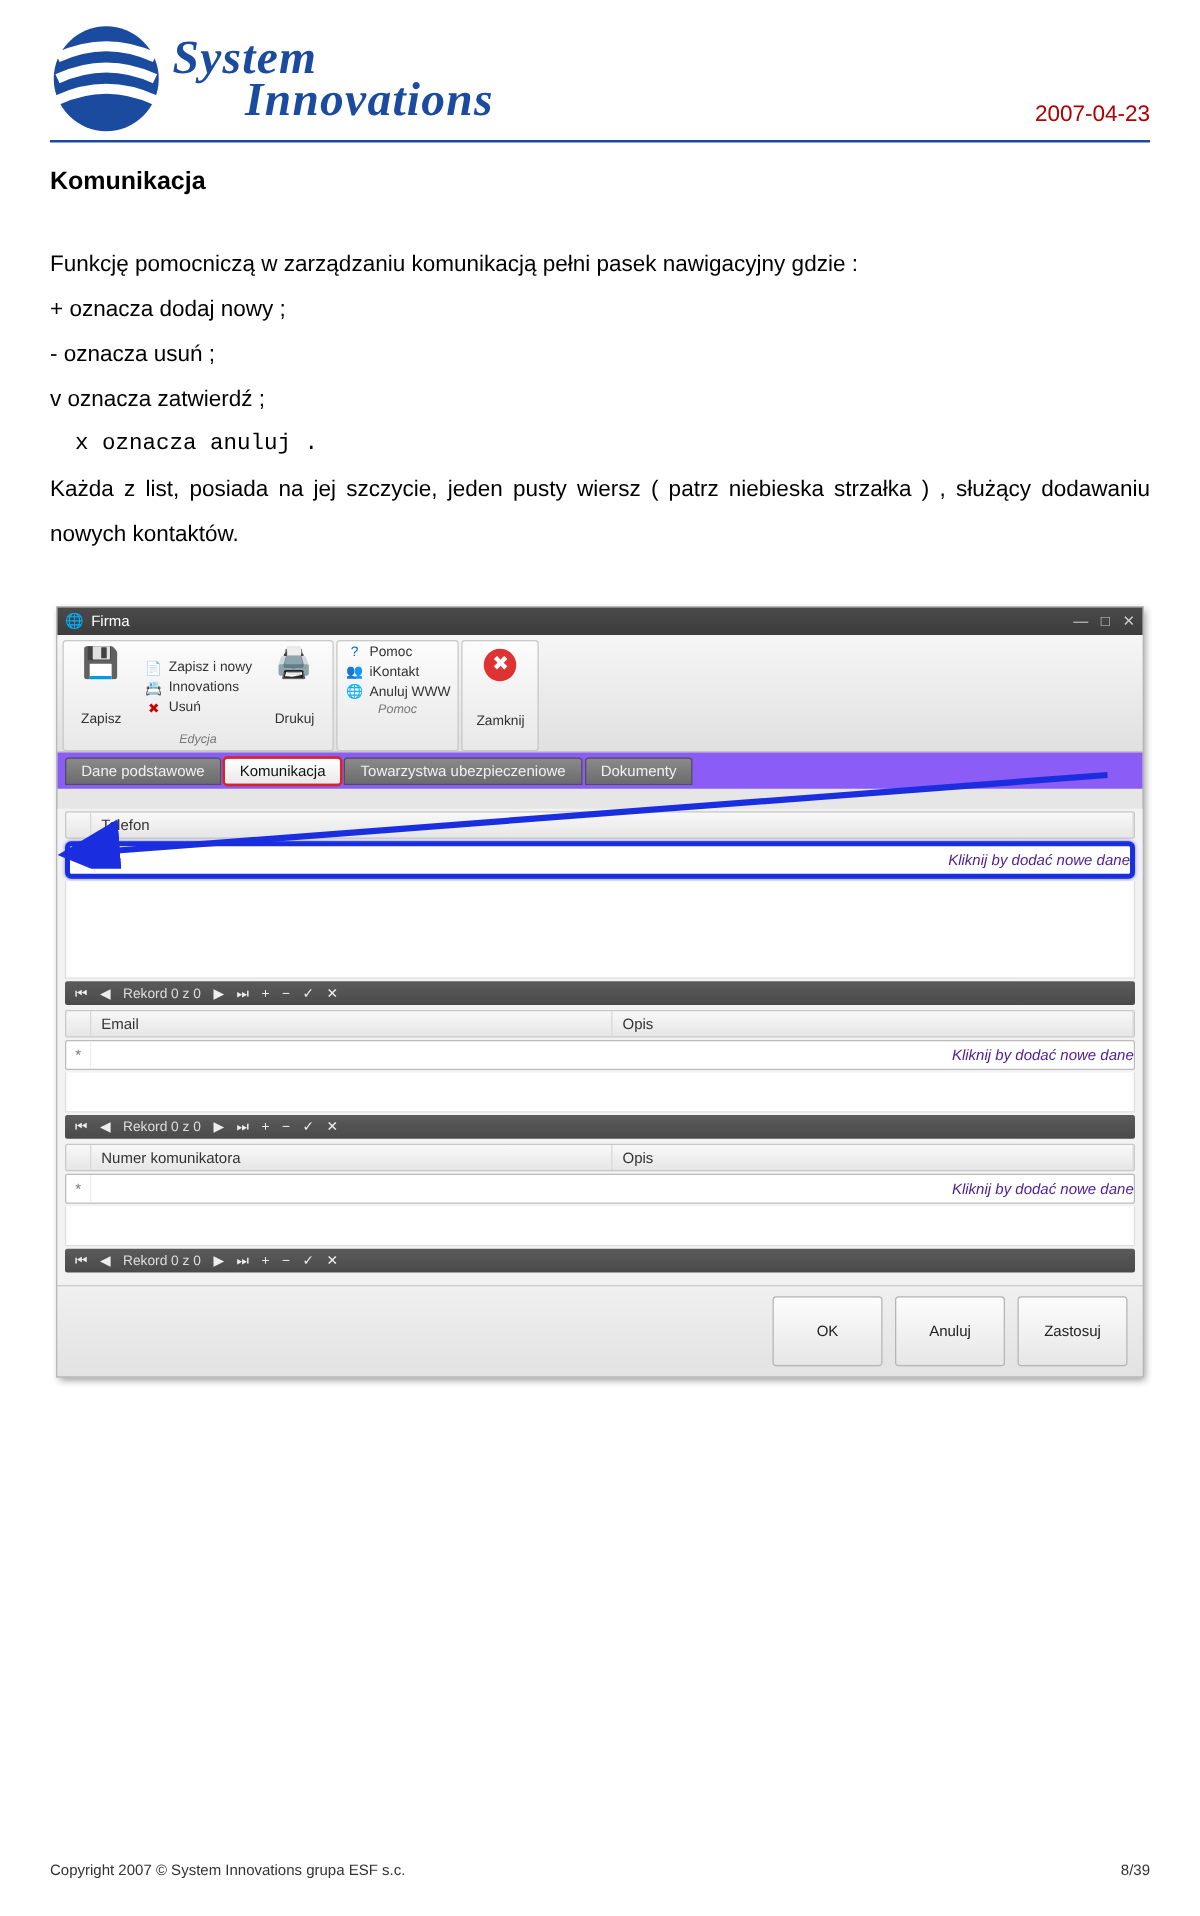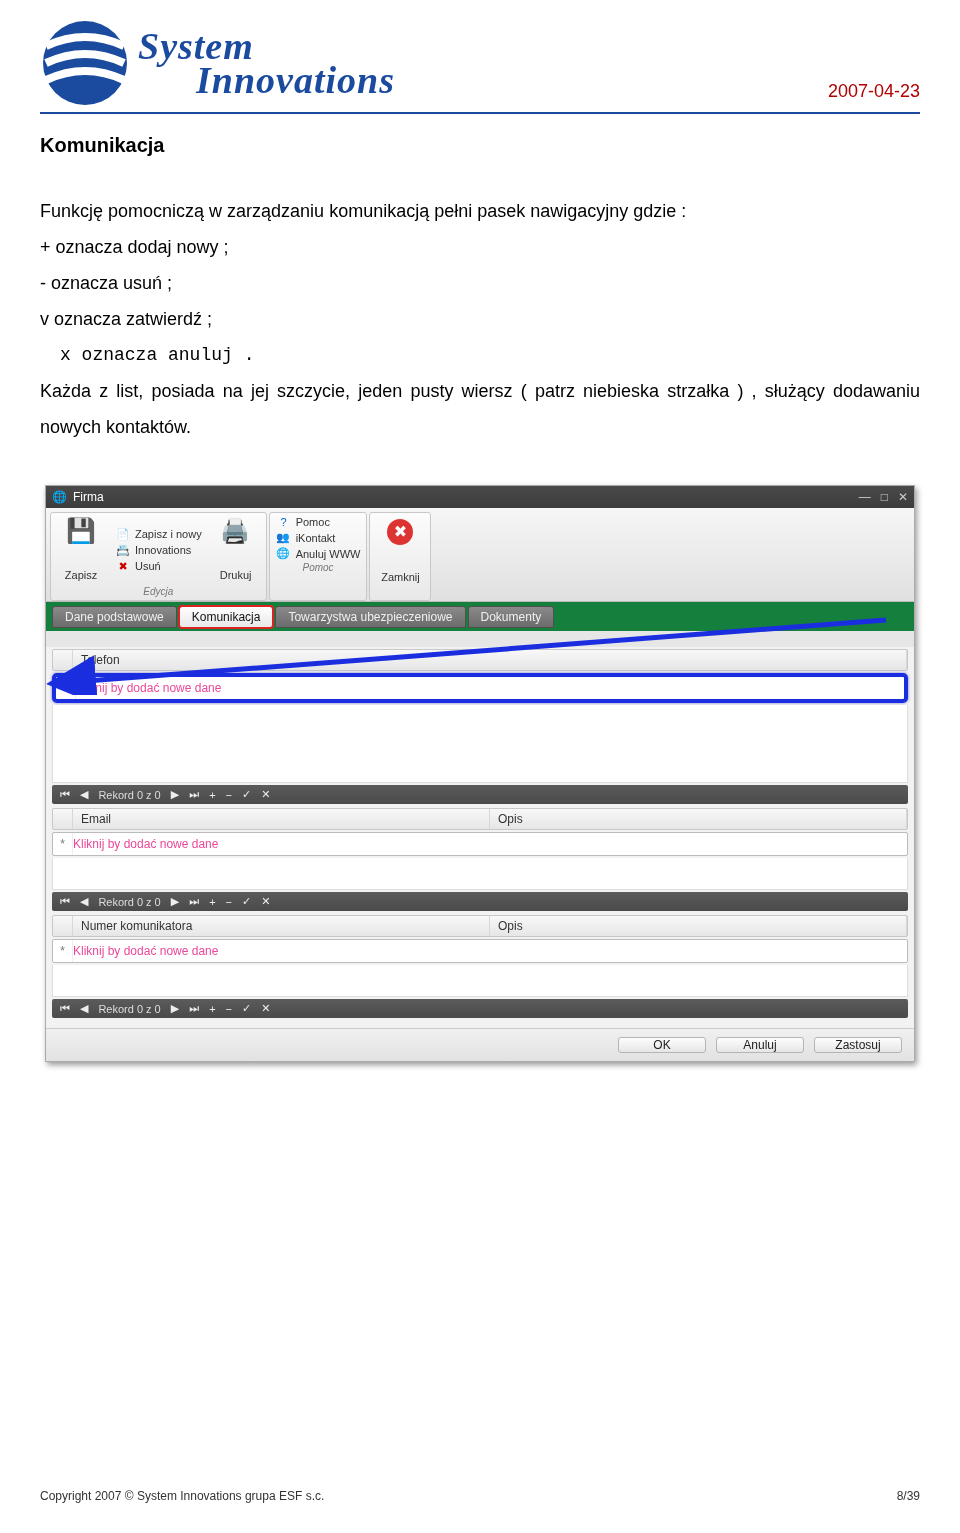--- a/index.html
+++ b/index.html
@@ -145,21 +145,21 @@
     display: flex;
     align-items: center;
     gap: 4px;
     padding: 1px 4px;
     font-size: 11px;
     color: #333;
     white-space: nowrap;
   }
   .mini-btn .micon { width: 16px; text-align: center; }
   .tabs-strip {
-    background: #15803d;
+    background: #8b5cf6;
     padding: 4px 6px 3px 6px;
     display: flex;
     gap: 2px;
   }
   .tab {
     padding: 3px 12px;
     font-size: 12px;
     color: #f0f0f0;
     background: linear-gradient(#8a8a8a,#6b6b6b);
     border: 1px solid #4f4f4f;
@@ -209,24 +209,25 @@
     margin-top: 2px;
   }
   .add-row .star {
     width: 20px; text-align: center; color: #777;
     font-size: 12px;
     border-right: 1px solid #eee;
     padding: 4px 0;
   }
   .add-row .placeholder {
     flex: 1;
-    text-align: left;
-    color: #ec4899;
+    text-align: right;
+    color: #4c1d95;
     font-size: 12px;
     padding: 4px 0;
+    font-style: italic;
   }
   .add-row.highlight {
     border: 4px solid #1a2ee0;
     border-radius: 5px;
     box-shadow: 0 0 3px rgba(20,40,200,.6);
   }
   .spacer-rows {
     height: 78px;
     background: #fff;
     border: 1px solid #ddd;
@@ -250,21 +251,21 @@
     display: flex;
     justify-content: flex-end;
     gap: 10px;
     padding: 8px 12px;
     background: linear-gradient(#f0f0f0,#e2e2e2);
     border-top: 1px solid #ccc;
   }
   .footer-btn {
     min-width: 88px;
     text-align: center;
-    padding: 0 10px;
+    padding: 20px 10px;
     font-size: 12px;
     color: #222;
     background: linear-gradient(#fdfdfd,#e6e6e6);
     border: 1px solid #b5b5b5;
     border-radius: 3px;
   }
   .arrow-line {
     position: absolute;
     pointer-events: none;
   }

